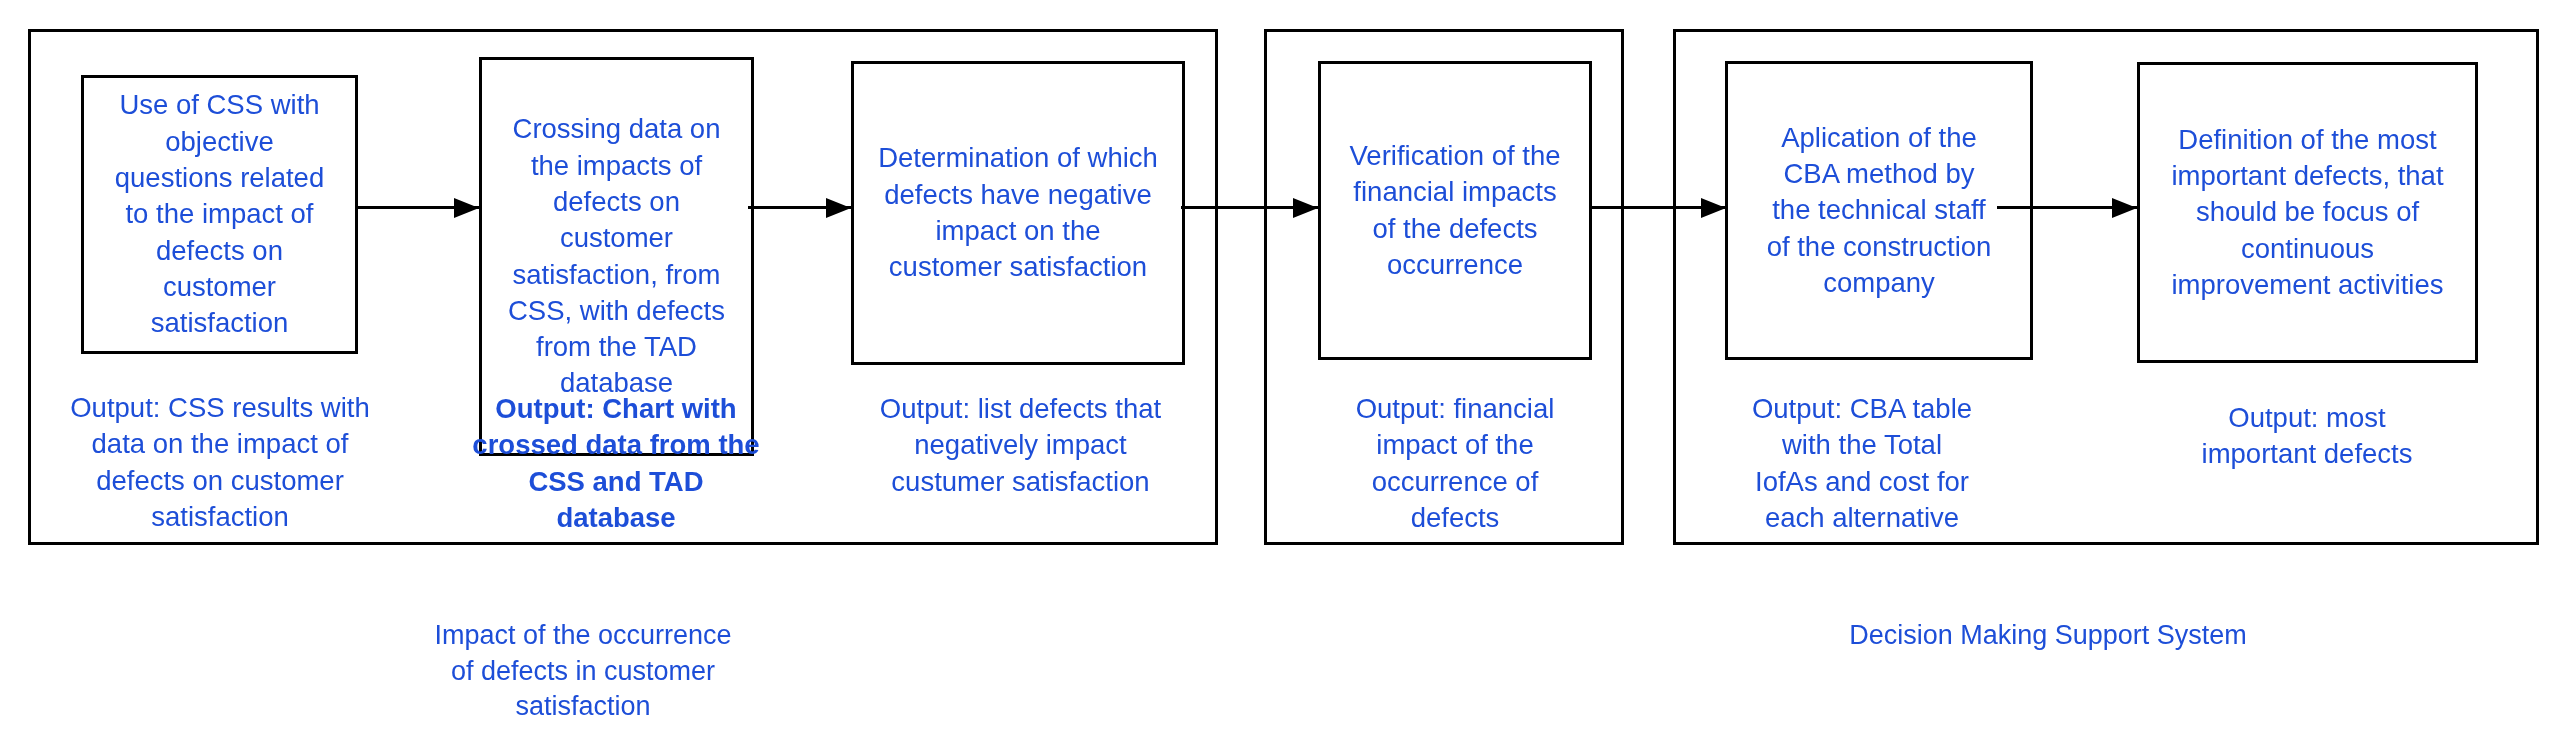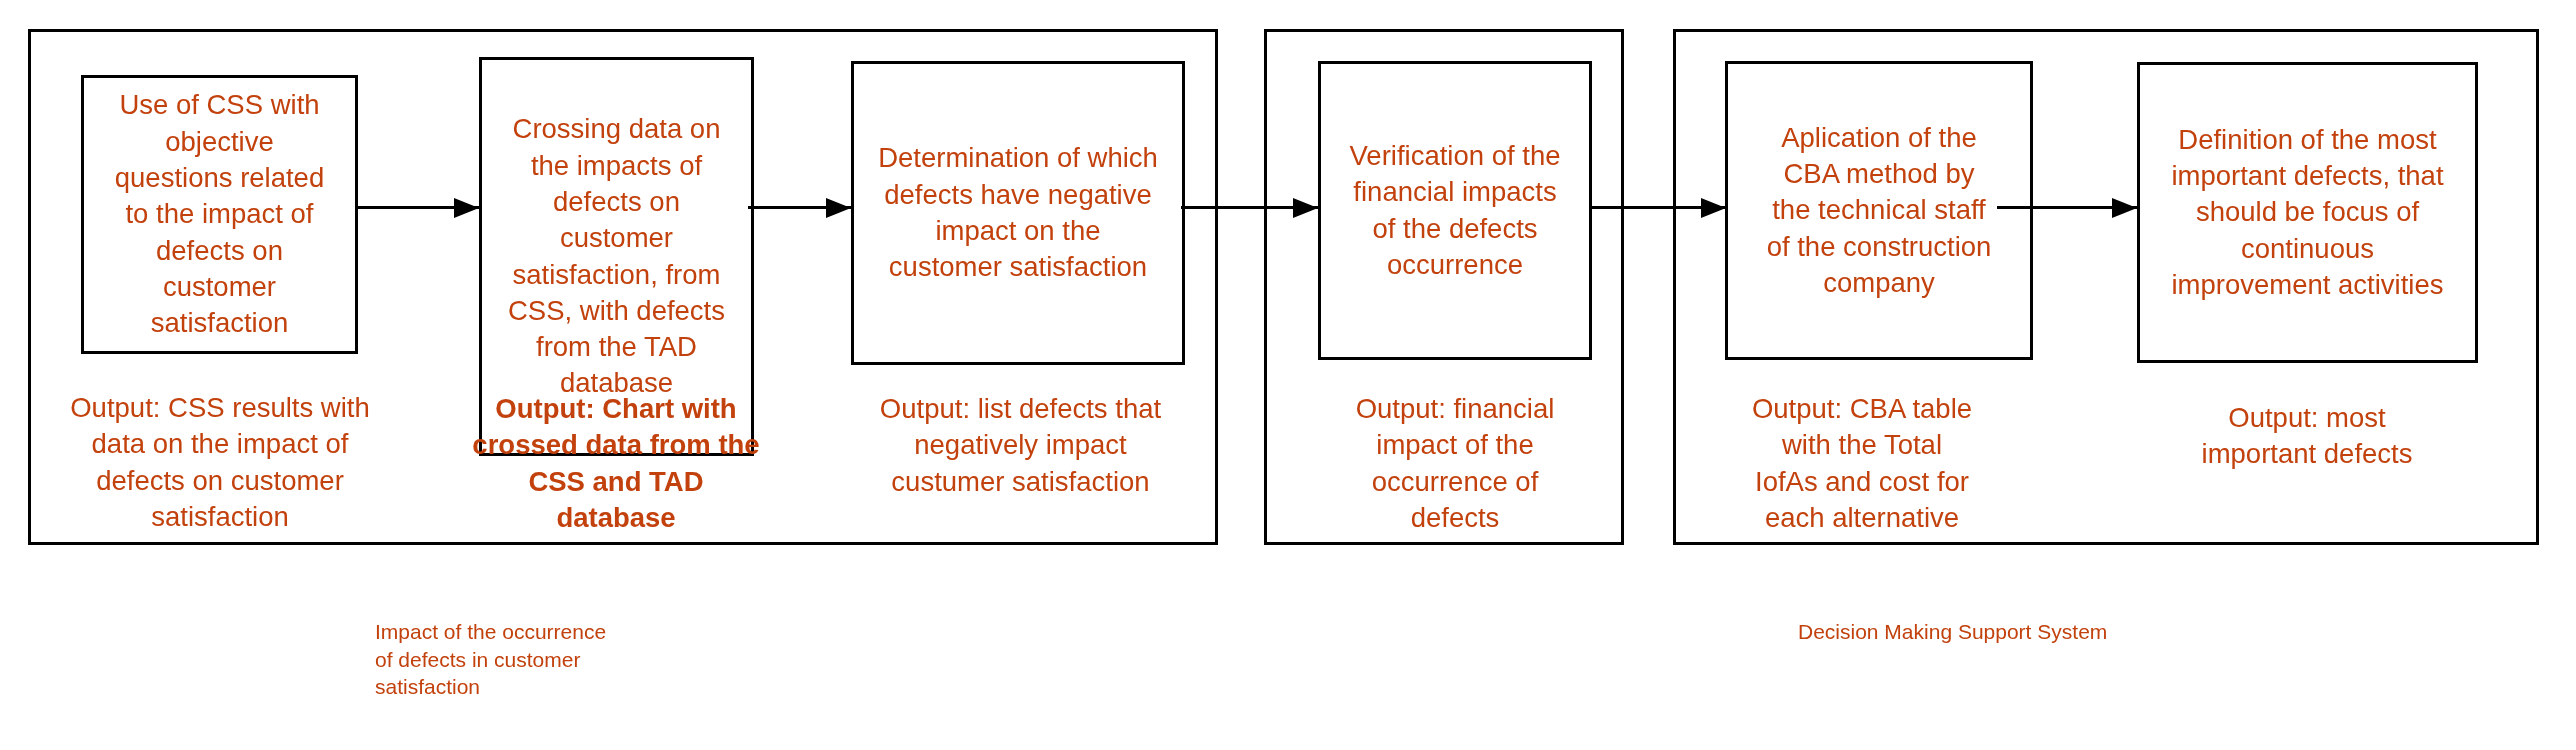--- a/index.html
+++ b/index.html
@@ -3,21 +3,21 @@
 <meta charset="utf-8">
 <style>
   * { box-sizing: border-box; margin: 0; padding: 0; }
   html, body { background: #ffffff; }
   .canvas {
     position: relative;
     width: 2576px;
     height: 751px;
     background: #ffffff;
     font-family: "Liberation Sans", sans-serif;
-    color: #c2410c;
+    color: #1d4ed8;
     overflow: hidden;
   }
   .group {
     position: absolute;
     border: 3.3px solid #000000;
     background: transparent;
   }
   .box {
     position: absolute;
     border: 3.3px solid #000000;
@@ -32,21 +32,22 @@
   }
   .output {
     position: absolute;
     text-align: center;
     font-size: 27.5px;
     line-height: 1.32;
     white-space: pre-line;
   }
   .grouplabel {
     position: absolute;
-    font-size: 21px;
+    text-align: center;
+    font-size: 27px;
     line-height: 1.32;
     white-space: pre-line;
   }
   .arrow {
     position: absolute;
     height: 3.3px;
     background: #000000;
   }
   .arrow::after {
     content: "";

